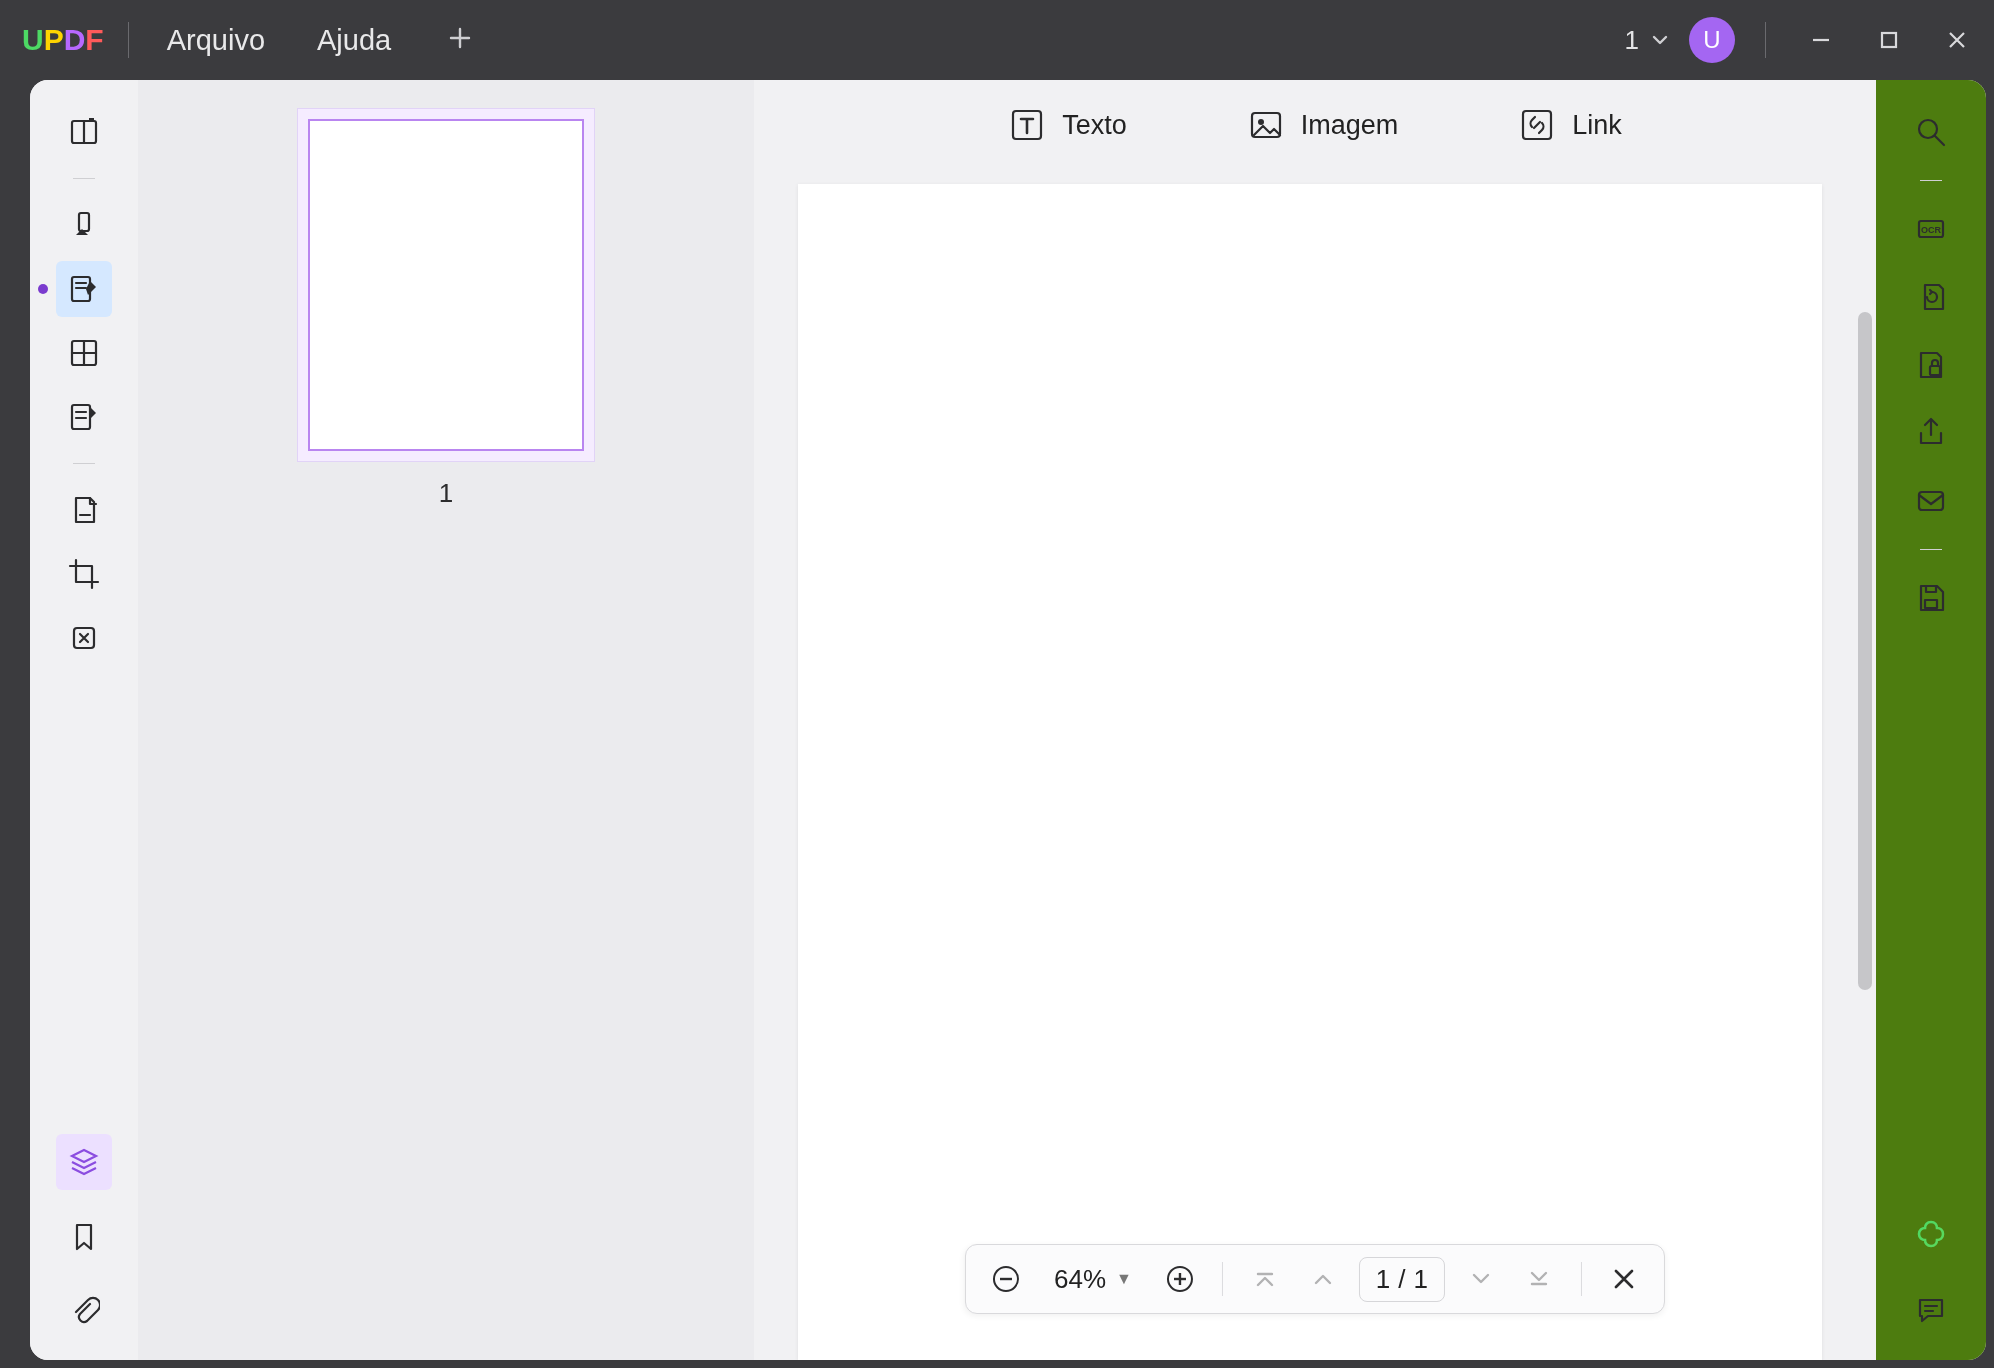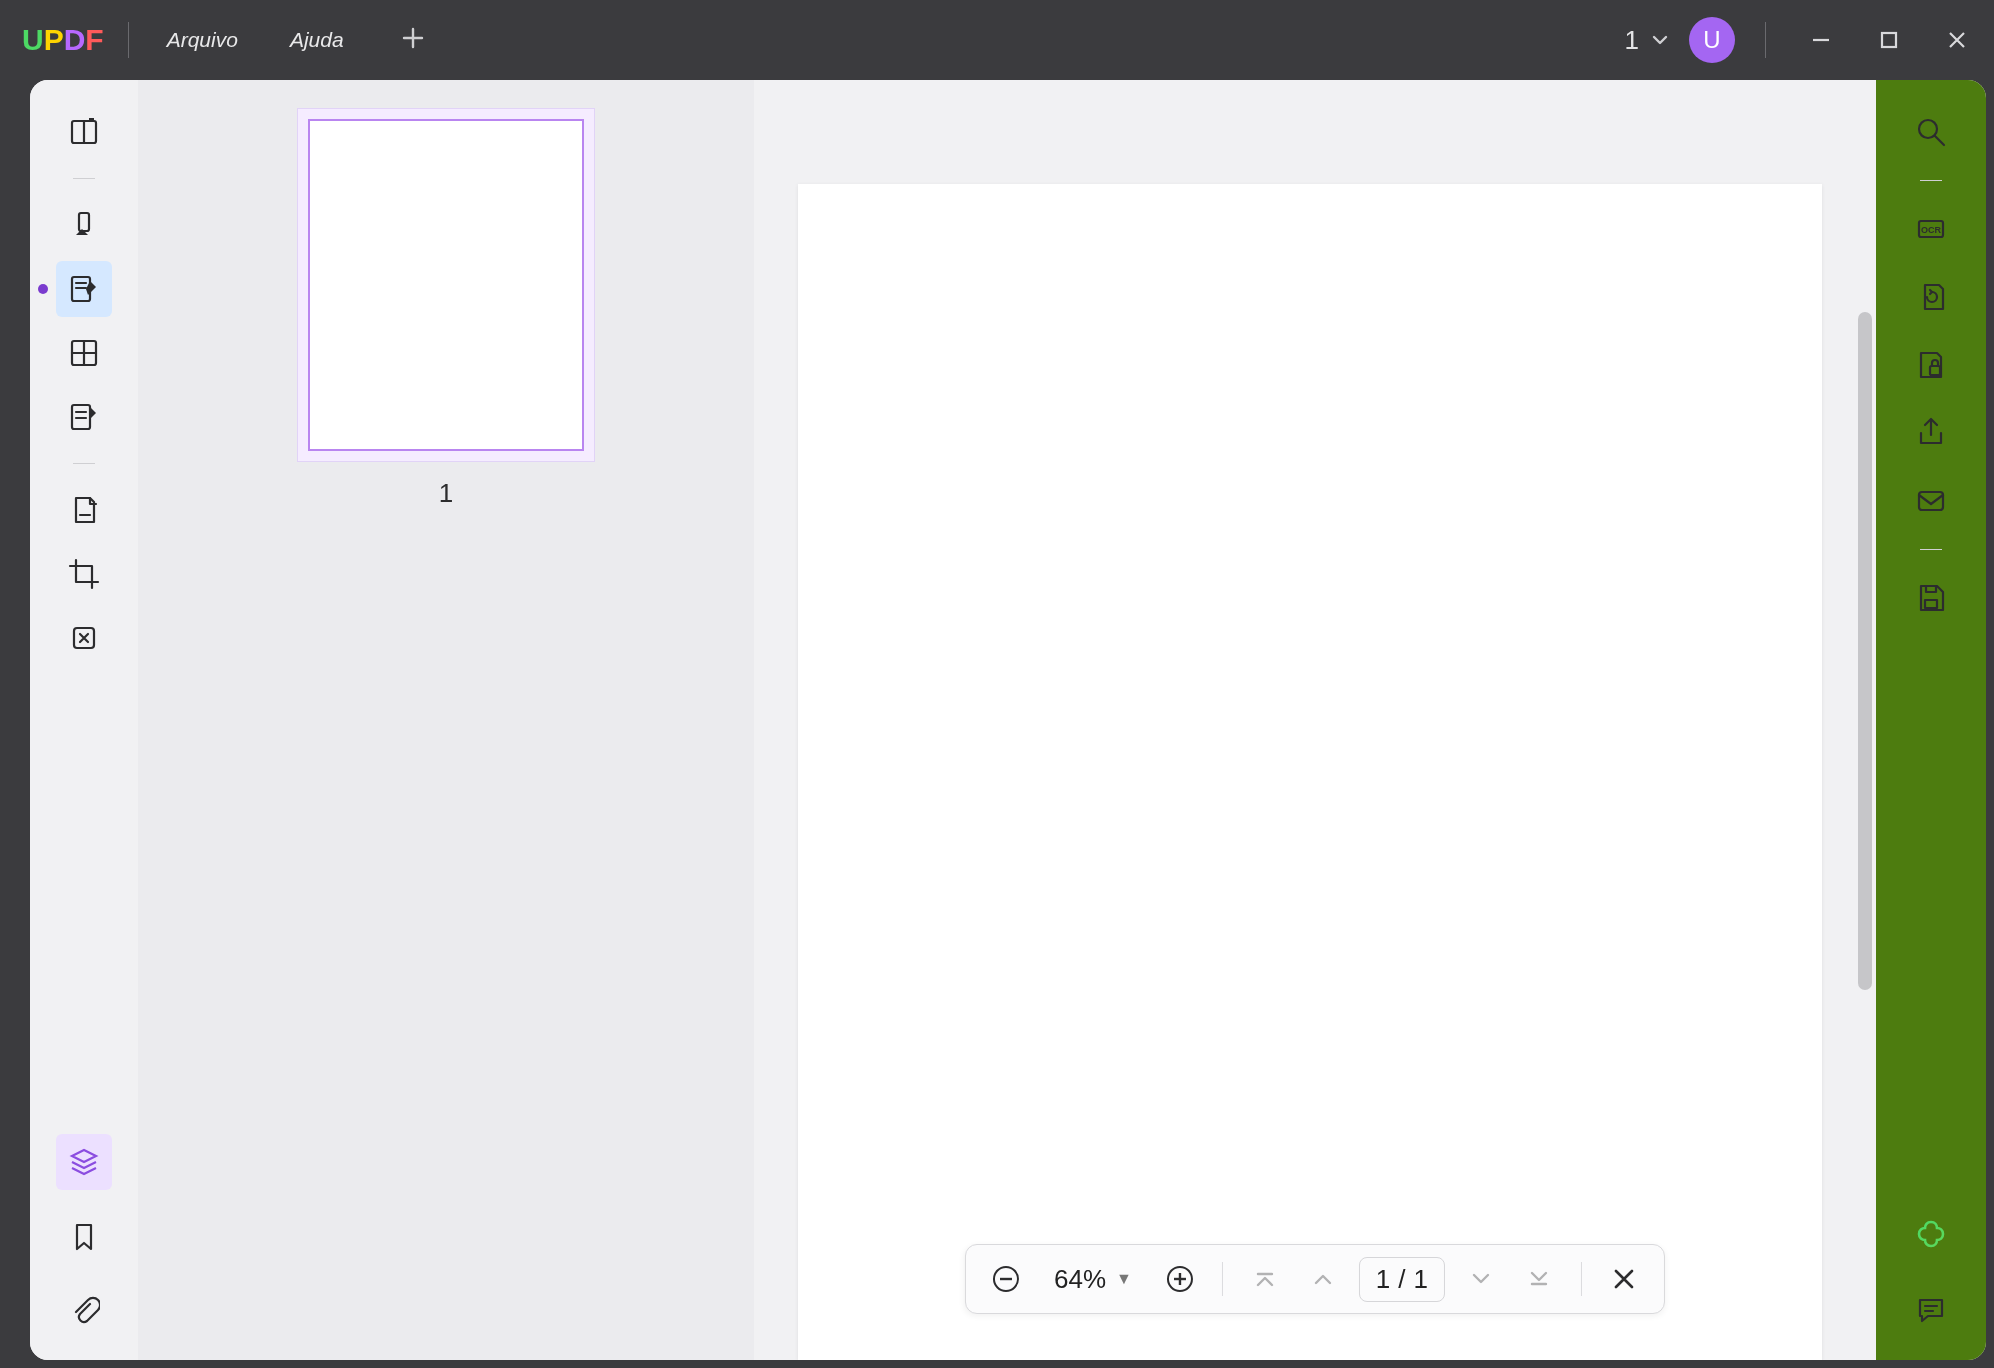--- a/index.html
+++ b/index.html
@@ -6,21 +6,21 @@
 body { background: #3b3b3e; width: 1994px; height: 1368px; overflow: hidden; }
 
 
 .titlebar { height: 80px; background: #3b3b3e; display: flex; align-items: center; padding: 0 12px; }
 .logo { font-size: 30px; font-weight: 700; margin: 0 12px 0 10px; }
 .logo .u { color: #4dd964; }
 .logo .p { color: #ffd400; }
 .logo .d { color: #b768ff; }
 .logo .f { color: #ff5a5a; }
 .vsep { width: 1px; height: 36px; background: #6a6a6e; margin: 0 12px; }
-.menu-item { color: #e9e9ea; font-size: 21px; padding: 10px 26px; cursor: pointer; font-style: italic; }
+.menu-item { color: #e9e9ea; font-size: 29px; padding: 10px 26px; cursor: pointer; }
 .tab { display: flex; align-items: center; height: 74px; background: #2e2e32; border-radius: 14px 14px 0 0; padding: 0 24px; margin-left: 34px; margin-top: 6px; gap: 18px; }
 .tab-icon { width: 26px; height: 26px; opacity: .7; }
 .tab-title { color: #e9e9ea; font-size: 26px; }
 .tab-close { color: #c9c9cc; font-size: 24px; margin-left: 10px; cursor: pointer; }
 .new-tab { color: #cfcfd2; font-size: 32px; margin-left: 30px; cursor: pointer; }
 .titlebar-right { margin-left: auto; display: flex; align-items: center; gap: 18px; }
 .tab-count { display: flex; align-items: center; gap: 10px; }
 .tab-count-num { color: #e4e4e6; font-size: 26px; }
 .tab-count-caret { color: #cfcfd2; }
 .avatar { width: 46px; height: 46px; border-radius: 50%; background: #a466f2; color: #fff; display: flex; align-items: center; justify-content: center; font-size: 24px; }
@@ -202,20 +202,44 @@
   </div>
 
   <div class="thumb-panel">
     <div class="thumb-wrap">
       <div class="thumb-page"></div>
     </div>
     <div class="thumb-label">1</div>
   </div>
 
   <div class="canvas-area">
+    <div class="insert-bar">
+      <div class="insert-btn">
+        <svg class="ico" width="38" height="38" viewBox="0 0 38 38">
+            <rect x="5" y="5" width="28" height="28" rx="3"></rect>
+            <path d="M13 13h12M19 13v14" stroke-width="2.6"></path>
+          </svg>
+        <span class="lbl">Texto</span>
+      </div>
+      <div class="insert-btn">
+        <svg class="ico" width="38" height="38" viewBox="0 0 38 38">
+            <rect x="5" y="7" width="28" height="24" rx="3"></rect>
+            <circle cx="14" cy="16" r="3" fill="#2c2c2e" stroke="none"></circle>
+            <path d="M7 29l9-9 7 7 4-4 6 6"></path>
+          </svg>
+        <span class="lbl">Imagem</span>
+      </div>
+      <div class="insert-btn">
+        <svg class="ico" width="38" height="38" viewBox="0 0 38 38">
+            <rect x="5" y="5" width="28" height="28" rx="3"></rect>
+            <path d="M14 21a5 5 0 0 1 0-7l3-3M24 17a5 5 0 0 1 0 7l-3 3M16 22l6-6"></path>
+          </svg>
+        <span class="lbl">Link</span>
+      </div>
+    </div>
 
     <div class="page-canvas"></div>
     <div class="vscroll"></div>
 
     <div class="bottombar">
       <div class="bb-btn">
         <svg class="ico-li" width="30" height="30" viewBox="0 0 30 30">
             <circle cx="15" cy="15" r="12"></circle>
             <line x1="9" y1="15" x2="21" y2="15" stroke-width="2.4"></line>
           </svg>

